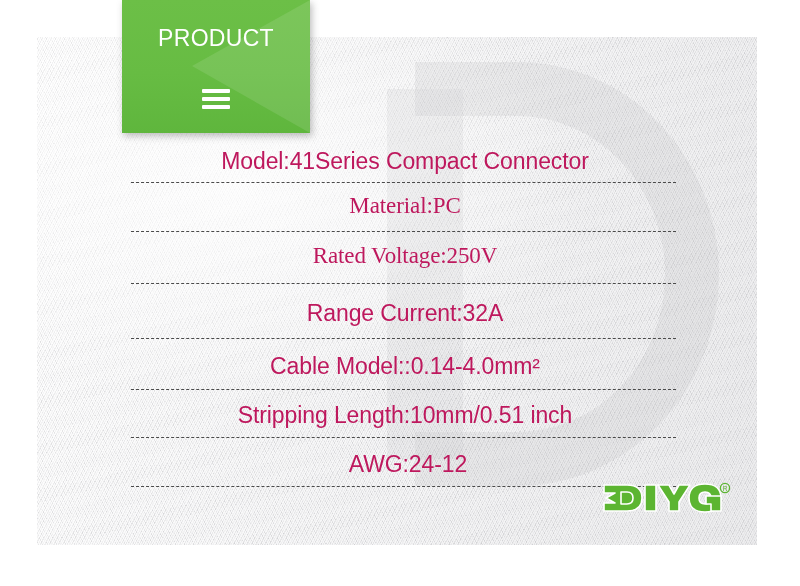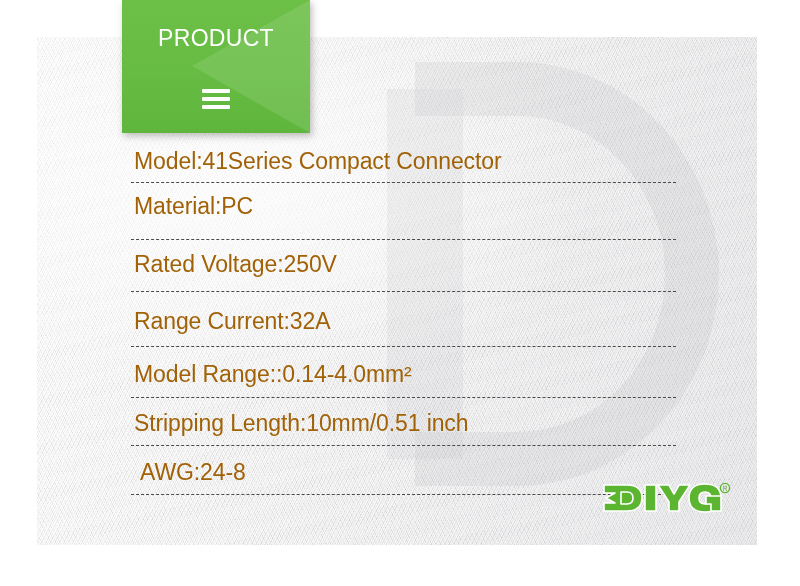--- a/index.html
+++ b/index.html
@@ -118,27 +118,28 @@
     width: 545px;
   }
   .spec-row {
     position: relative;
     border-bottom: 1px dashed #4a4a4a;
   }
   .spec-row .spec-text {
     display: block;
     font-size: 23px;
     line-height: 26px;
-    color: #a16207;
+    color: #be185d;
     white-space: nowrap;
     letter-spacing: -0.1px;
+    text-align: center;
   }
   .spec-row.r0 { padding: 0 0 8px 3px; }
-  .spec-row.r1 { padding: 10px 0 20px 3px; }
-  .spec-row.r2 { padding: 11px 0 14px 3px; }
+  .spec-row.r1 { padding: 10px 0 12px 3px; font-family: Liberation Serif, serif; }
+  .spec-row.r2 { padding: 11px 0 14px 3px; font-family: Liberation Serif, serif; }
   .spec-row.r3 { padding: 16px 0 12px 3px; }
   .spec-row.r4 { padding: 14px 0 10px 3px; }
   .spec-row.r5 { padding: 12px 0 9px 3px; }
   .spec-row.r6 { padding: 13px 0 9px 9px; }
 
   
   #logo {
     position: absolute;
     left: 601px;
     top: 479px;
@@ -184,27 +185,27 @@
     <div class="spec-row r1">
       <span class="spec-text">Material:PC</span>
     </div>
     <div class="spec-row r2">
       <span class="spec-text">Rated Voltage:250V</span>
     </div>
     <div class="spec-row r3">
       <span class="spec-text">Range Current:32A</span>
     </div>
     <div class="spec-row r4">
-      <span class="spec-text">Model Range::0.14-4.0mm²</span>
+      <span class="spec-text">Cable Model::0.14-4.0mm²</span>
     </div>
     <div class="spec-row r5">
       <span class="spec-text">Stripping Length:10mm/0.51 inch</span>
     </div>
     <div class="spec-row r6">
-      <span class="spec-text">AWG:24-8</span>
+      <span class="spec-text">AWG:24-12</span>
     </div>
   </div>
 
   <div id="logo">
     <svg viewBox="0 0 130 40" xmlns="http://www.w3.org/2000/svg">
       <g fill="#5cb531" stroke="#ffffff" stroke-width="1.6" stroke-linejoin="round">
         <path d="M 3 6 L 26 6 C 37 6 41 12 41 19 C 41 26 37 32 26 32 L 3 32 L 3 24 L 14 24 L 5 19 L 14 14 L 3 14 Z
                  M 20 13 L 26 13 C 30 13 32 15 32 19 C 32 23 30 25 26 25 L 20 25 Z"></path>
         <path d="M 44 6 L 55 6 L 55 32 L 44 32 Z"></path>
         <path d="M 57 6 L 68 6 L 73 15 L 78 6 L 89 6 L 78 23 L 78 32 L 68 32 L 68 23 Z"></path>

